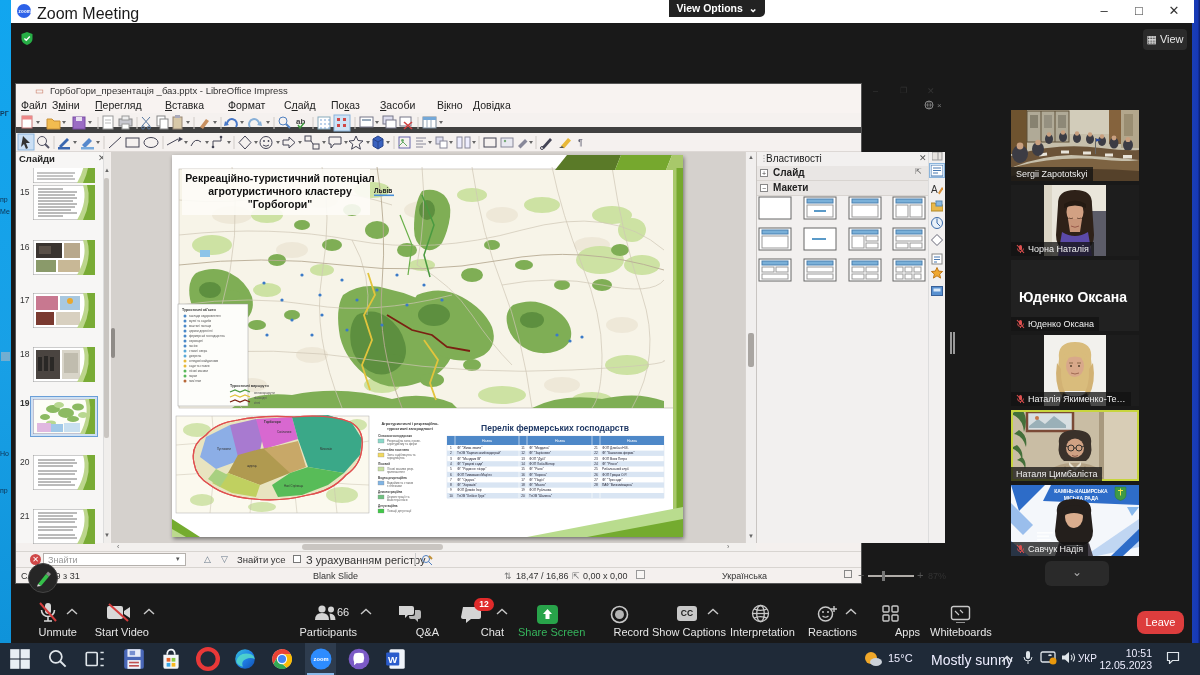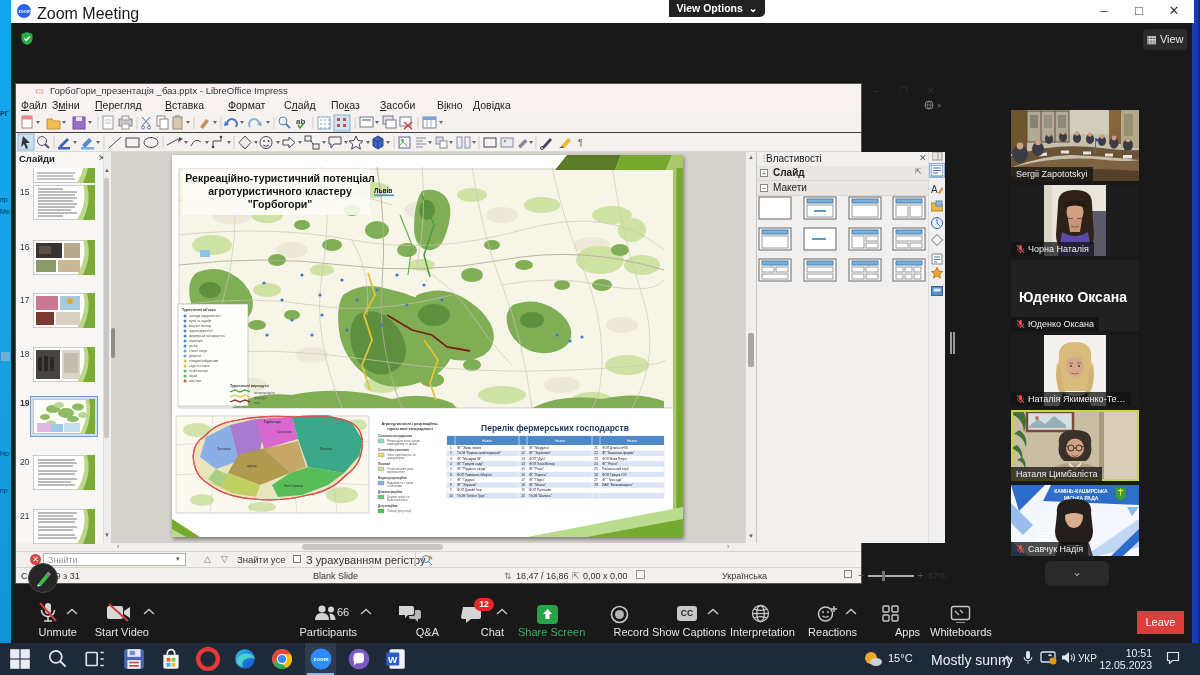--- a/index.html
+++ b/index.html
@@ -17,41 +17,41 @@
 #banner{left:444px;top:0;width:225px;height:17px;background:#26b34d;border-bottom-left-radius:5px;text-align:center;line-height:17px;font-size:10px;font-weight:bold;color:#0e4e22;white-space:nowrap;overflow:hidden}
 #viewopt{left:669px;top:0;width:96px;height:17px;background:#222;border-bottom-right-radius:5px;color:#fff;font-size:10.5px;font-weight:bold;line-height:17px;text-align:center}
 
 #shield{left:21px;top:32px;width:12px;height:13px}
 #viewbtn{left:1143px;top:29px;width:44px;height:21px;background:#2b2b2b;border-radius:4px;color:#e8e8e8;font-size:11px;line-height:21px;text-align:center}
 
 #lo{left:16px;top:84px;width:845px;height:499px;background:#f4f0ee;box-shadow:0 0 0 1px #555}
 #lotitle{left:0;top:0;width:100%;height:14px;background:#f8f3f1;font-size:9.5px;color:#333;line-height:14px}
 #lomenu{left:0;top:14px;width:100%;height:15px;background:#f8f3f1;font-size:10.5px;color:#222}
 #lomenu span{position:absolute;top:1px}
-#lotb1{left:0;top:29px;width:100%;height:20px;background:#f5f1ef;border-bottom:1px solid #404040}
+#lotb1{left:0;top:29px;width:100%;height:20px;background:#f5f1ef;border-bottom:6px solid #404040}
 #lotb2{left:0;top:49px;width:100%;height:19px;background:#f5f1ef;border-bottom:1px solid #ddd8d5}
 
 #slidepanel{left:0;top:68px;width:94px;height:391px;background:#f7f6f5;border-right:1px solid #ccc}
 #workspace{left:95px;top:68px;width:645px;height:391px;background:#d5d1cd}
 #vscroll{left:729px;top:68px;width:11px;height:391px;background:#f1efee;border-left:1px solid #d8d4d0}
 #props{left:740px;top:68px;width:172px;height:391px;background:#f2f0ef;border-left:1px solid #c9c5c2}
 #iconstrip{left:912px;top:68px;width:17px;height:391px;background:#f2f0ef;border-left:1px solid #ddd}
 #findbar{left:0;top:467px;width:100%;height:16px;background:#f4f0ee;border-top:1px solid #d8d4d0}
 #statusbar{left:0;top:483px;width:100%;height:16px;background:#f4f0ee;border-top:1px solid #d8d4d0;font-size:9px;color:#444}
 
 #slide{left:156px;top:71px;width:511px;height:382px;background:#fff;box-shadow:1px 2px 4px rgba(0,0,0,.45)}
 .snum{font-size:8.5px;color:#333}
 #statusbar span{font-size:9px;color:#333}
 
 .tile{left:1011px;width:128px;height:71px;background:#222;overflow:hidden}
 .nlabel{position:absolute;left:0;bottom:0;background:rgba(18,18,18,.75);color:#f0f0f0;font-size:9px;line-height:14px;padding:0 5px;white-space:nowrap;display:flex;align-items:center;gap:3px}
 #chevbtn{left:1045px;top:561px;width:64px;height:25px;background:#2a2a2a;border-radius:6px;color:#aaa;text-align:center;line-height:23px;font-size:12px}
 
 .zlab{position:absolute;color:#e6e6e6;font-size:11px;text-align:right;white-space:nowrap}
-#leave{left:1137px;top:611px;width:47px;height:23px;background:#dd3d3d;border-radius:0;color:#fff;font-size:11px;text-align:center;line-height:23px}
+#leave{left:1137px;top:611px;width:47px;height:23px;background:#dd3d3d;border-radius:8px;color:#fff;font-size:11px;text-align:center;line-height:23px}
 
 #taskbar{left:0;top:643px;width:1200px;height:32px;background:#1f2a38}
 .tbi{position:absolute;top:4px;width:24px;height:24px}
 </style></head><body>
 <div id="stage">
 <div class="abs" id="blueL"></div>
 <div class="abs" id="blueR"></div>
 <div class="abs" id="ztitle"></div>
 <div class="abs" id="zicon"></div>
 <div class="abs" id="ztext">Zoom Meeting</div>
@@ -732,21 +732,21 @@
     <div class="abs" style="left:3px;top:2px;color:#888;font-size:8px">⋮</div>
     <div class="abs" style="left:9px;top:1px;font-size:10px;font-weight:normal;color:#222">Властивості</div>
     <div class="abs" style="left:162px;top:1px;font-size:9px;color:#555">✕</div>
     <div class="abs" style="left:0;top:14px;width:172px;height:15px;background:#e9e6e4;border-bottom:1px solid #d8d4d0">
       <span class="abs" style="left:3px;top:3px;width:8px;height:8px;border:1px solid #888;background:#fff;font-size:7px;line-height:7px;text-align:center;color:#444">+</span>
       <span class="abs" style="left:16px;top:1px;font-size:10px;font-weight:bold;color:#222">Слайд</span>
       <span class="abs" style="left:158px;top:1px;font-size:8px;color:#666">⇱</span>
     </div>
     <div class="abs" style="left:0;top:29px;width:172px;height:15px;background:#e9e6e4;border-bottom:1px solid #d8d4d0">
       <span class="abs" style="left:3px;top:3px;width:8px;height:8px;border:1px solid #888;background:#fff;font-size:7px;line-height:7px;text-align:center;color:#444">−</span>
-      <span class="abs" style="left:16px;top:1px;font-size:10px;font-weight:normal;color:#222">Макети</span>
+      <span class="abs" style="left:16px;top:1px;font-size:10px;font-weight:bold;color:#222">Макети</span>
     </div>
     <svg class="abs" style="left:0;top:44px" width="172" height="240">
       <g stroke="#666" fill="#fff">
       <rect x="2" y="1" width="32" height="22"></rect>
       <rect x="47" y="1" width="32" height="22"></rect>
             <rect x="50" y="3" width="26" height="4" fill="#7ab0d8" stroke="#4a80b0"></rect>
             <rect x="50" y="9" width="26" height="12" fill="#fff" stroke="#999"></rect>
             <rect x="57" y="14" width="12" height="2" fill="#5a9ac8" stroke="none"></rect>
       <rect x="92" y="1" width="32" height="22"></rect>
             <rect x="95" y="3" width="26" height="4" fill="#7ab0d8" stroke="#4a80b0"></rect>

